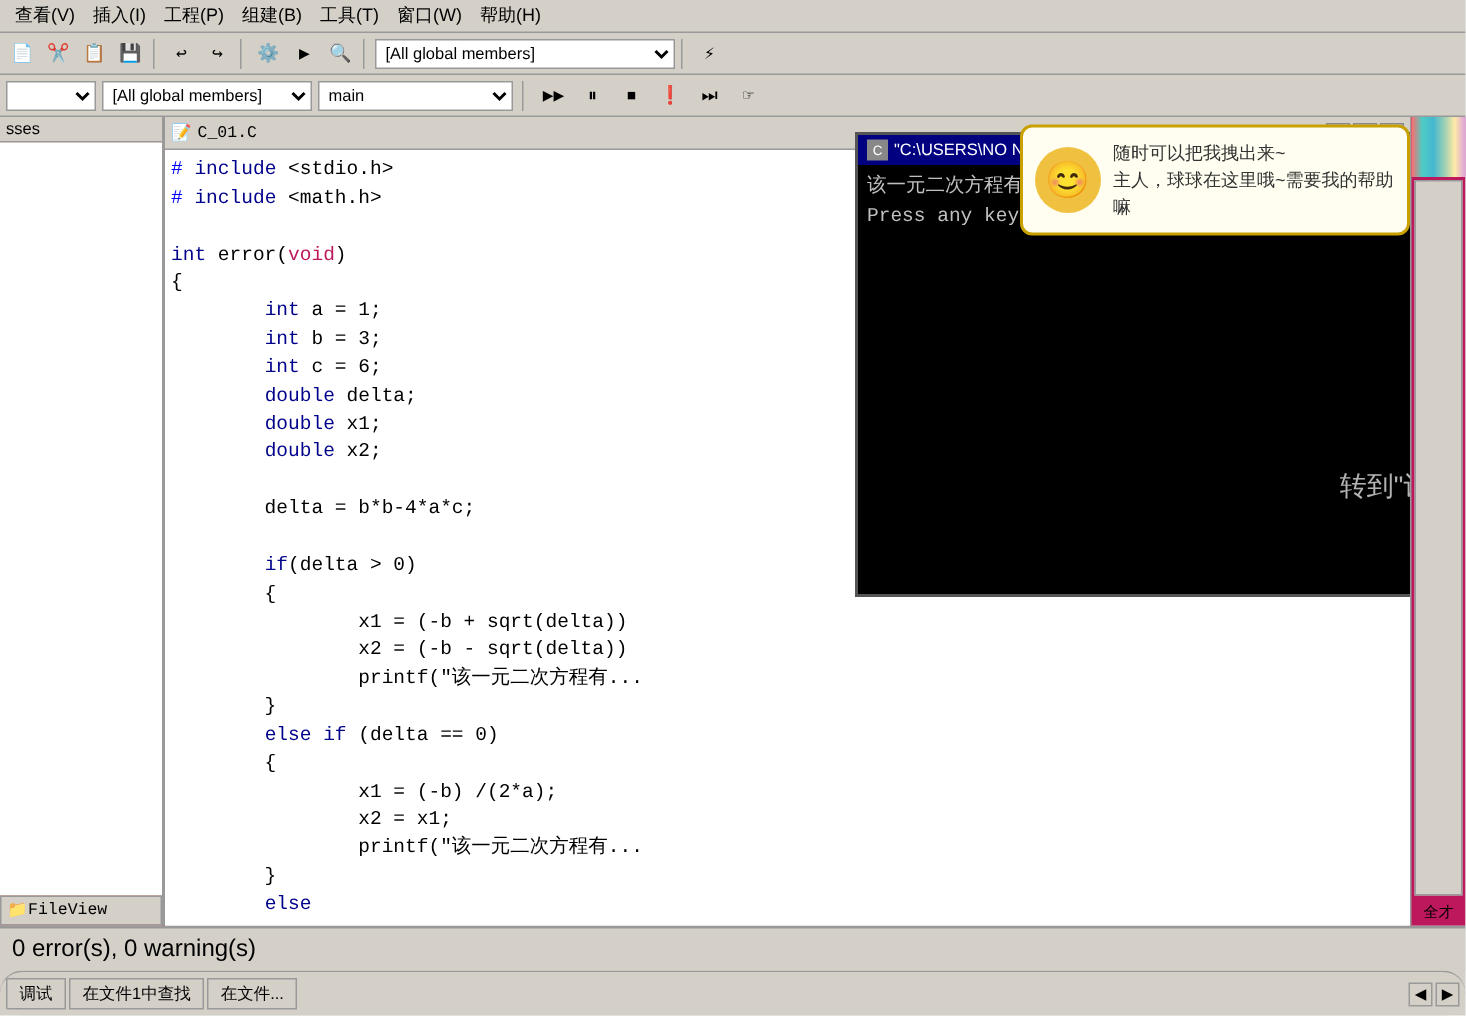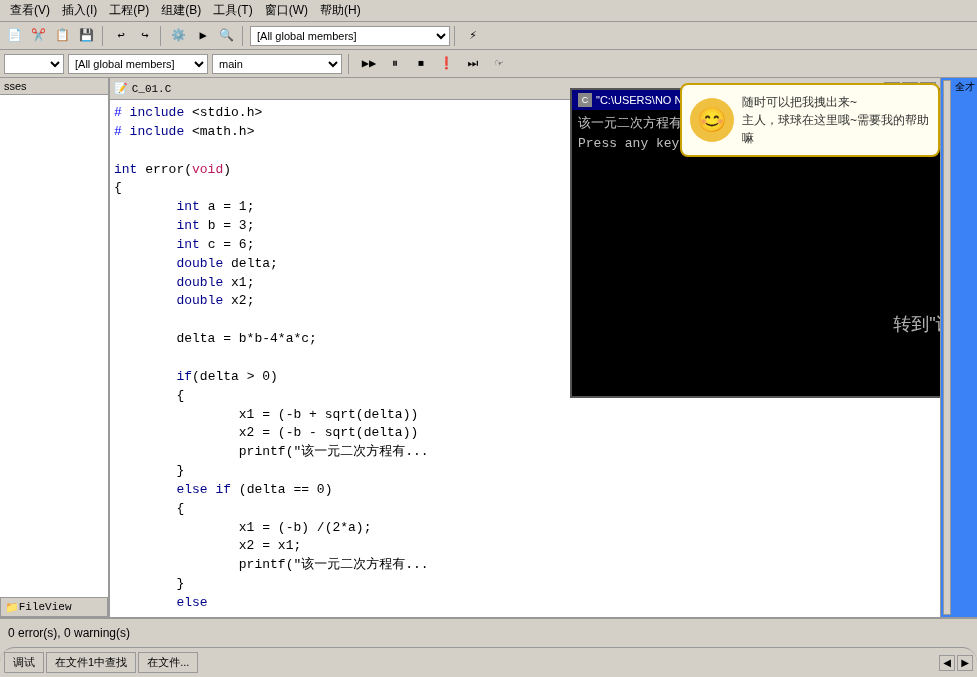--- a/index.html
+++ b/index.html
@@ -237,21 +237,21 @@
     }
 
     
     .output-bar {
       height: 30px;
       background: #d4d0c8;
       border-top: 2px solid #999;
       display: flex;
       align-items: center;
       padding: 0 8px;
-      font-size: 12px;
+      font-size: 16px;
       font-family: 'SimSun', sans-serif;
     }
 
     
     .bottom-tabs {
       height: 30px;
       background: #d4d0c8;
       border-top: 1px solid #999;
       display: flex;
       align-items: center;
@@ -281,23 +281,24 @@
       font-family: 'SimSun', sans-serif;
       text-align: right;
       padding-right: 10px;
       z-index: 50;
       pointer-events: none;
     }
 
     
     .right-panel {
       width: 37px;
-      background: #3b82f6;
+      background: #be185d;
       border-left: 1px solid #999;
       display: flex;
+      flex-direction: column;
     }
     .right-color-block {
       height: 40px;
       background: linear-gradient(to right, #ff6b6b, #4ecdc4, #45b7d1, #96ceb4, #ffeaa7, #dda0dd);
     }
 
     .fileview-tab {
       height: 20px;
       background: #d4d0c8;
       border: 1px solid #999;

